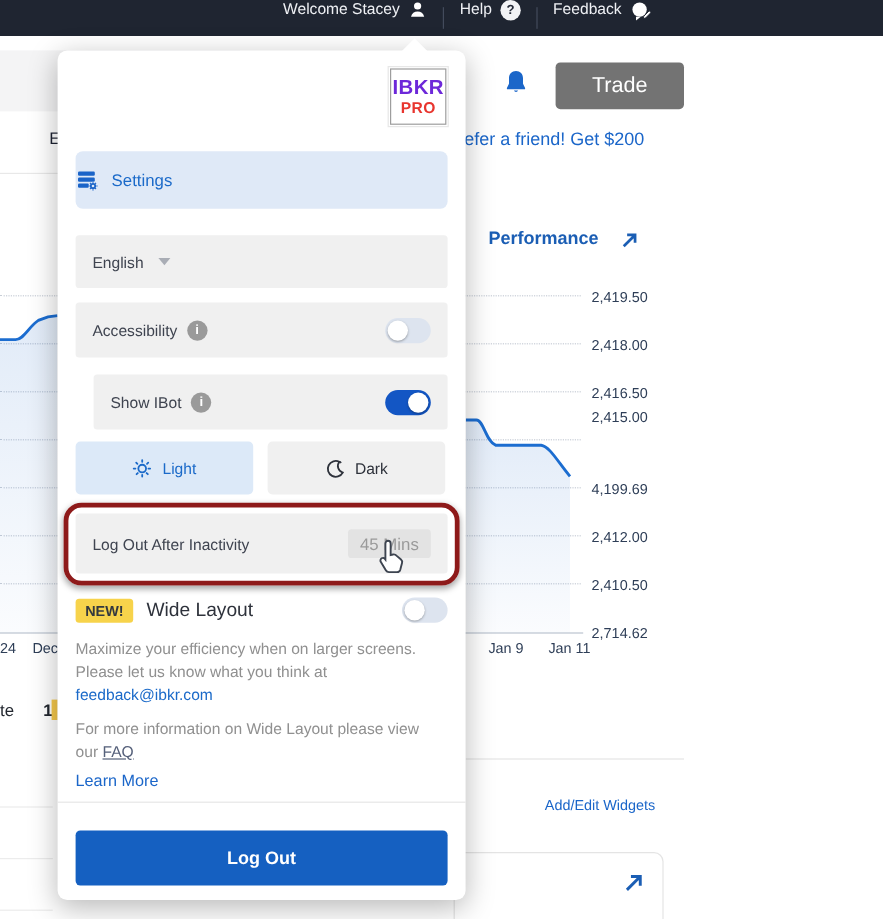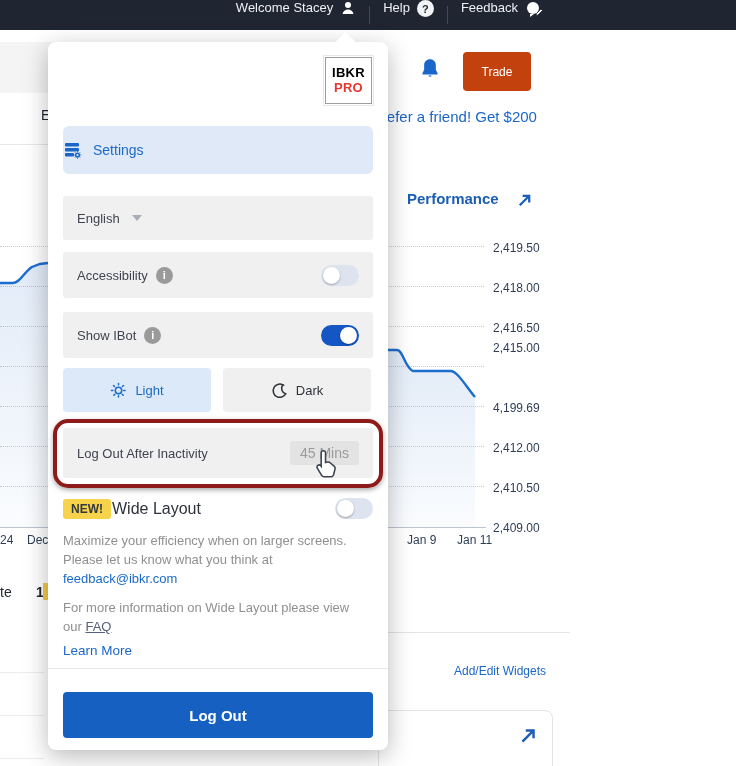--- a/index.html
+++ b/index.html
@@ -15,22 +15,22 @@
   .topbar .sep { width:1px; height:18px; background:#434b5c; }
   .help-circle { width:17px; height:17px; border-radius:50%; background:#f2f3f5; color:#232936;
                  font-size:11px; font-weight:bold; display:flex; align-items:center; justify-content:center; }
 
   
   .band-left { position:absolute; left:0; top:42px; width:200px; height:51px; background:#f4f4f5; }
   .tabrow-left { position:absolute; left:0; top:93px; width:200px; height:52px; background:#fff; border-bottom:1px solid #e8e8e8; }
   .partial-tab { position:absolute; left:41px; top:107px; font-size:14px; color:#1e2433; }
 
   .bell { position:absolute; left:417px; top:56px; }
-  .trade-btn { position:absolute; left:463px; top:52px; width:68px; height:39px; background:#c2410c;
-               border-radius:4px; color:#fff; font-size:12px; display:flex; align-items:center; justify-content:center; cursor:pointer; }
+  .trade-btn { position:absolute; left:463px; top:52px; width:107px; height:39px; background:#737373;
+               border-radius:4px; color:#fff; font-size:18px; display:flex; align-items:center; justify-content:center; cursor:pointer; }
   .refer-link { position:absolute; left:376px; top:108px; font-size:15px; color:#1b66c9; cursor:pointer; }
 
   .perf-title { position:absolute; left:407px; top:190px; font-size:15px; font-weight:bold; color:#1b5eb4; cursor:pointer; }
   .perf-arrow { position:absolute; left:516px; top:192px; }
 
   .grid { position:absolute; left:0; width:484px; height:0; border-top:1px dotted #c7cdd6; }
   .axis-line { position:absolute; left:0; top:527px; width:486px; height:1px; background:#bcc4cf; }
   .ylab { position:absolute; left:493px; width:60px; font-size:12px; color:#2e3e57; transform:translateY(-6px); }
   .xlab { position:absolute; top:533px; font-size:12px; color:#2e3e57; }
 
@@ -49,32 +49,32 @@
   .left-yellow { position:absolute; left:43px; top:583px; width:5px; height:17px; background:#f6c94b; }
 
   
   .panel { position:absolute; left:48px; top:42px; width:340px; height:708px; background:#fff;
            border-radius:8px; box-shadow:0 6px 24px rgba(0,0,0,0.28); z-index:50; }
   .notch { position:absolute; left:290px; top:-7px; width:15px; height:15px; background:#fff; transform:rotate(45deg); }
 
   .logo-box { position:absolute; right:16px; top:15px; width:47px; height:47px; background:#fff;
               border:1px solid #9d9d9d; outline:1px solid #e7e7e7; outline-offset:1px;
               display:flex; flex-direction:column; align-items:center; justify-content:center; line-height:1.15; }
-  .logo-box .l1 { font-size:13px; font-weight:bold; color:#000000; letter-spacing:0.3px; }
+  .logo-box .l1 { font-size:17px; font-weight:bold; color:#6d28d9; letter-spacing:0.3px; }
   .logo-box .l2 { font-size:13px; font-weight:bold; color:#e8352e; letter-spacing:0.3px; }
 
   .settings-btn { position:absolute; left:15px; right:15px; top:84px; height:48px; background:#dfe9f7;
                   border-radius:6px; display:flex; align-items:center; justify-content:flex-start; gap:10px;
                   color:#1b6ac9; font-size:14px; cursor:pointer; }
 
   .row { position:absolute; left:15px; right:15px; background:#f0f0f0; border-radius:3px;
          display:flex; align-items:center; padding:0 14px; color:#3f4450; font-size:13px; }
   .row-english { top:154px; height:44px; cursor:pointer; }
   .row-access  { top:210px; height:46px; }
-  .row-ibot    { top:270px; height:46px; }
+  .row-ibot    { top:270px; height:46px;margin-left:15px; }
   .row-inact   { top:386px; height:50px; }
 
   .caret { width:0; height:0; border-left:5px solid transparent; border-right:5px solid transparent;
            border-top:6px solid #a9adb5; margin-left:12px; }
   .info-ic { width:17px; height:17px; border-radius:50%; background:#9a9a9a; color:#fff; font-size:11px;
              font-weight:bold; display:flex; align-items:center; justify-content:center; margin-left:8px; font-style:normal; }
 
   .toggle { margin-left:auto; width:38px; height:21px; border-radius:11px; position:relative; cursor:pointer; }
   .toggle.off { background:#dde4ef; }
   .toggle.on  { background:#1356c4; }
@@ -91,21 +91,21 @@
   .mins-pill { margin-left:auto; background:#e3e3e3; border-radius:3px; padding:4px 10px;
                color:#9a9a9a; font-size:14px; cursor:pointer; }
 
   .annotation { position:absolute; left:5px; top:377px; width:330px; height:69px;
                 border:4px solid #8e1a1a; border-radius:15px; box-shadow:0 2px 5px rgba(0,0,0,0.35);
                 pointer-events:none; z-index:5; }
   .hand-cursor { position:absolute; left:264px; top:406px; z-index:6; }
 
   .wide-row { position:absolute; left:15px; right:15px; top:456px; display:flex; align-items:center; }
   .new-badge { background:#f7d34b; border-radius:3px; padding:3px 8px; font-size:12px; font-weight:bold; color:#33383f; }
-  .wide-label { margin-left:1px; font-size:16px; color:#2e323b; }
+  .wide-label { margin-left:11px; font-size:16px; color:#2e323b; }
 
   .para { position:absolute; left:15px; right:15px; color:#909090; font-size:13px; line-height:19px; }
   .para-1 { top:489px; }
   .para-2 { top:556px; }
   .link-blue { color:#1b6ac9; cursor:pointer; text-decoration:none; }
   .faq-link { color:#55607a; text-decoration:underline; cursor:pointer; }
   .learn-more { position:absolute; left:15px; top:601px; font-size:13.5px; color:#1b66c9; cursor:pointer; }
 
   .panel-divider { position:absolute; left:0; right:0; top:626px; height:1px; background:#e7e7e7; }
   .logout-btn { position:absolute; left:15px; right:15px; top:650px; height:46px; background:#1560c1;
@@ -145,21 +145,21 @@
   <div class="grid" style="top:486px"></div>
   <div class="axis-line"></div>
 
   <span class="ylab" style="top:247px">2,419.50</span>
   <span class="ylab" style="top:287px">2,418.00</span>
   <span class="ylab" style="top:327px">2,416.50</span>
   <span class="ylab" style="top:347px">2,415.00</span>
   <span class="ylab" style="top:407px">4,199.69</span>
   <span class="ylab" style="top:447px">2,412.00</span>
   <span class="ylab" style="top:487px">2,410.50</span>
-  <span class="ylab" style="top:527px">2,409.00</span>
+  <span class="ylab" style="top:527px">2,714.62</span>
 
   <span class="xlab" style="left:0px">24</span>
   <span class="xlab" style="left:27px">Dec</span>
   <span class="xlab" style="left:407px">Jan 9</span>
   <span class="xlab" style="left:457px">Jan 11</span>
 
   <div class="chart-left">
     <svg width="48" height="300" viewBox="0 0 48 300">
       <defs>
           <linearGradient id="gl" x1="0" y1="0" x2="0" y2="1">

